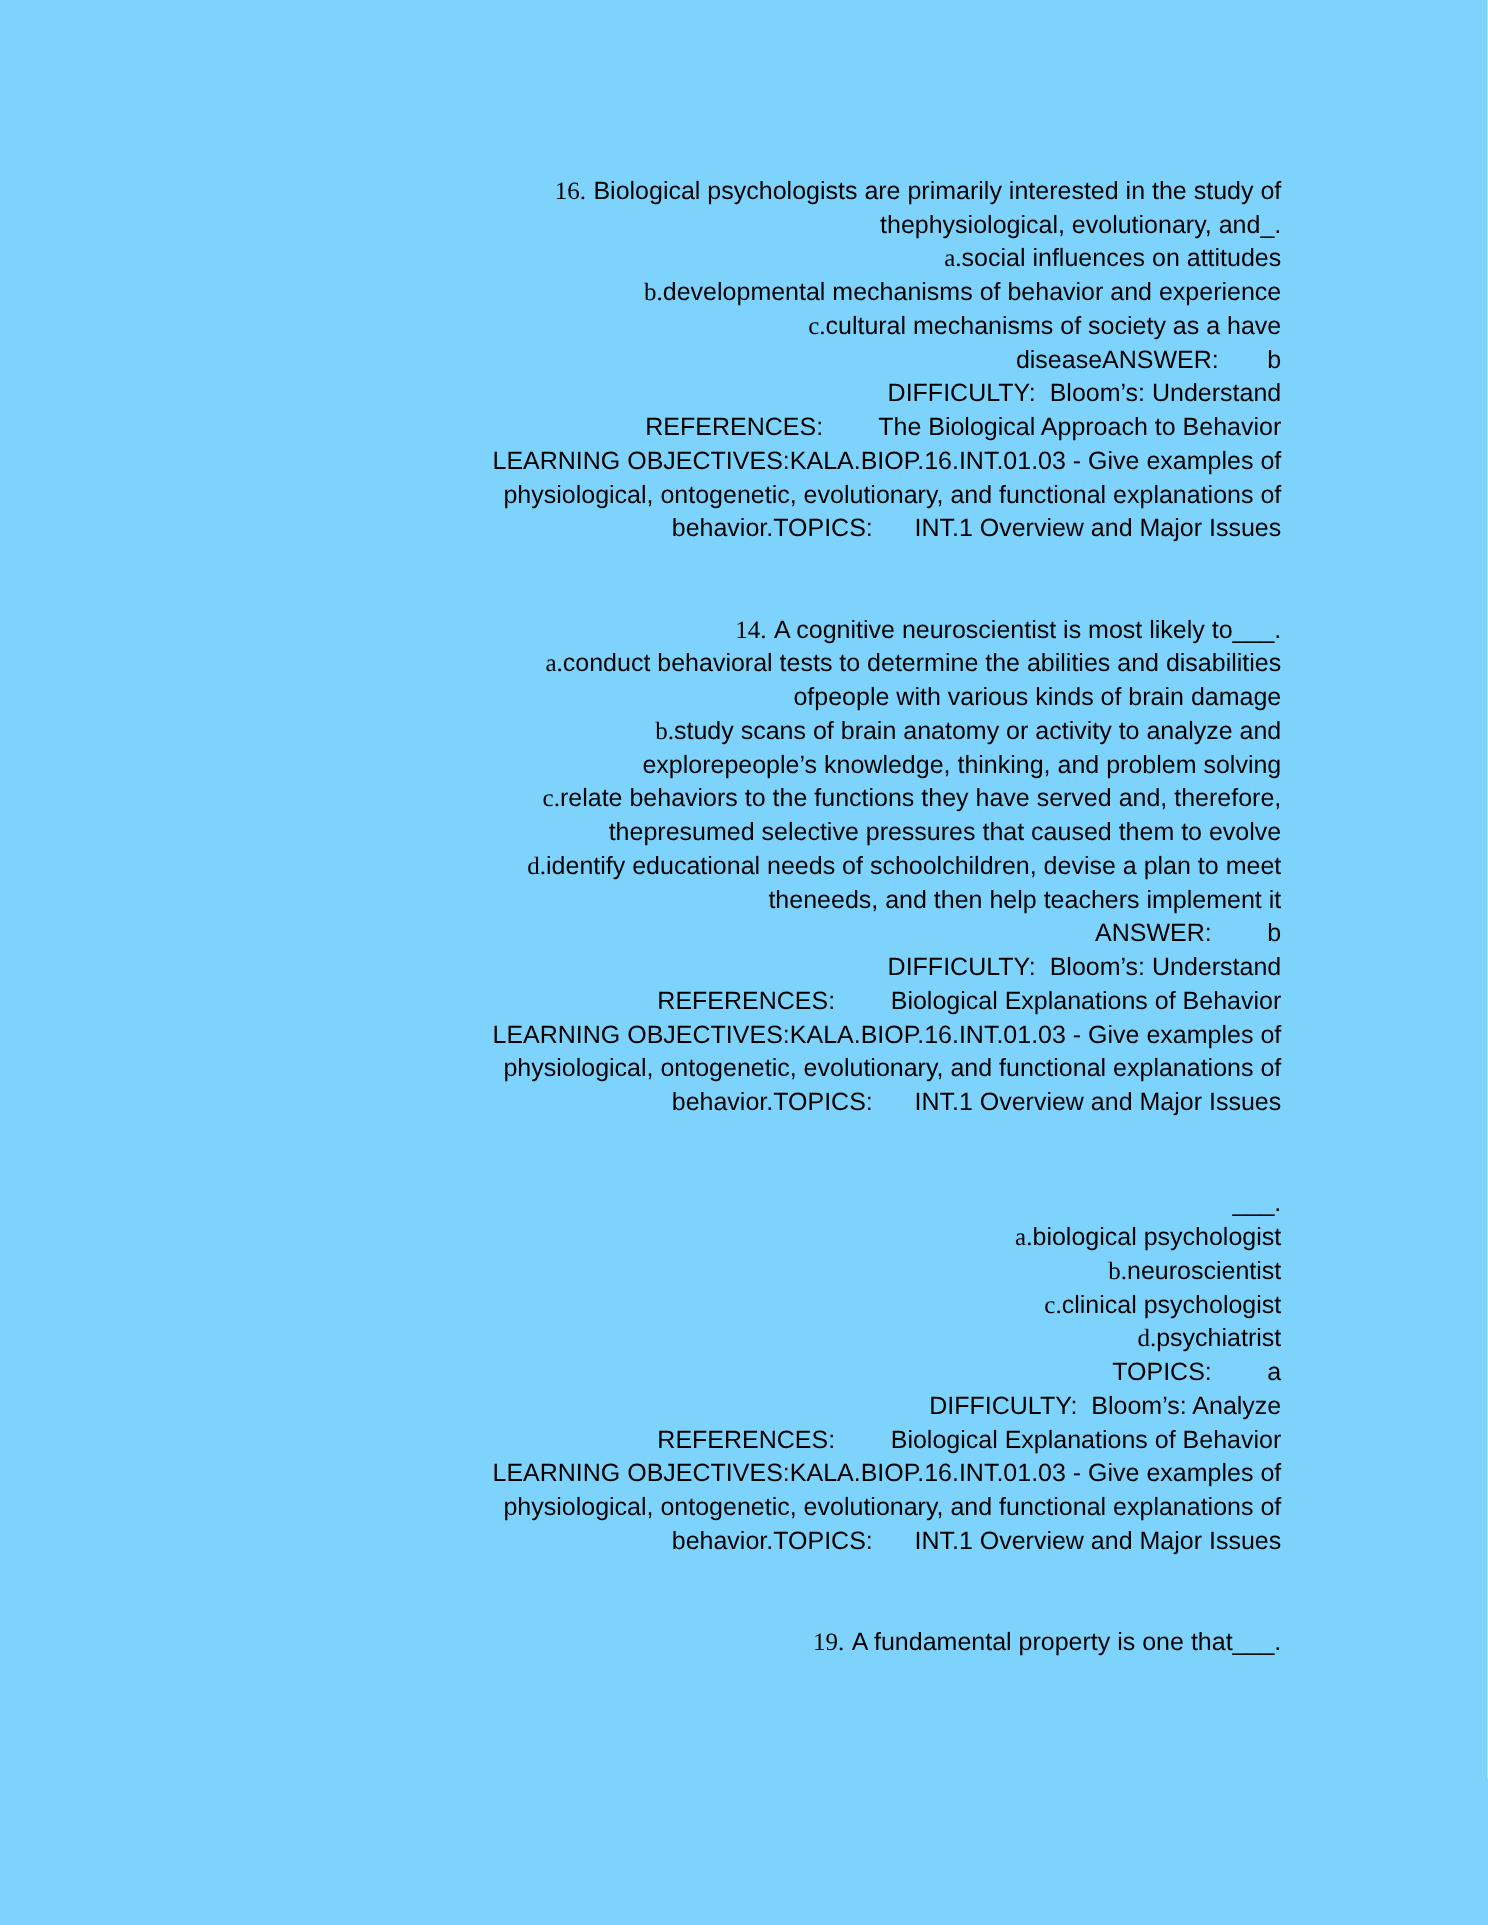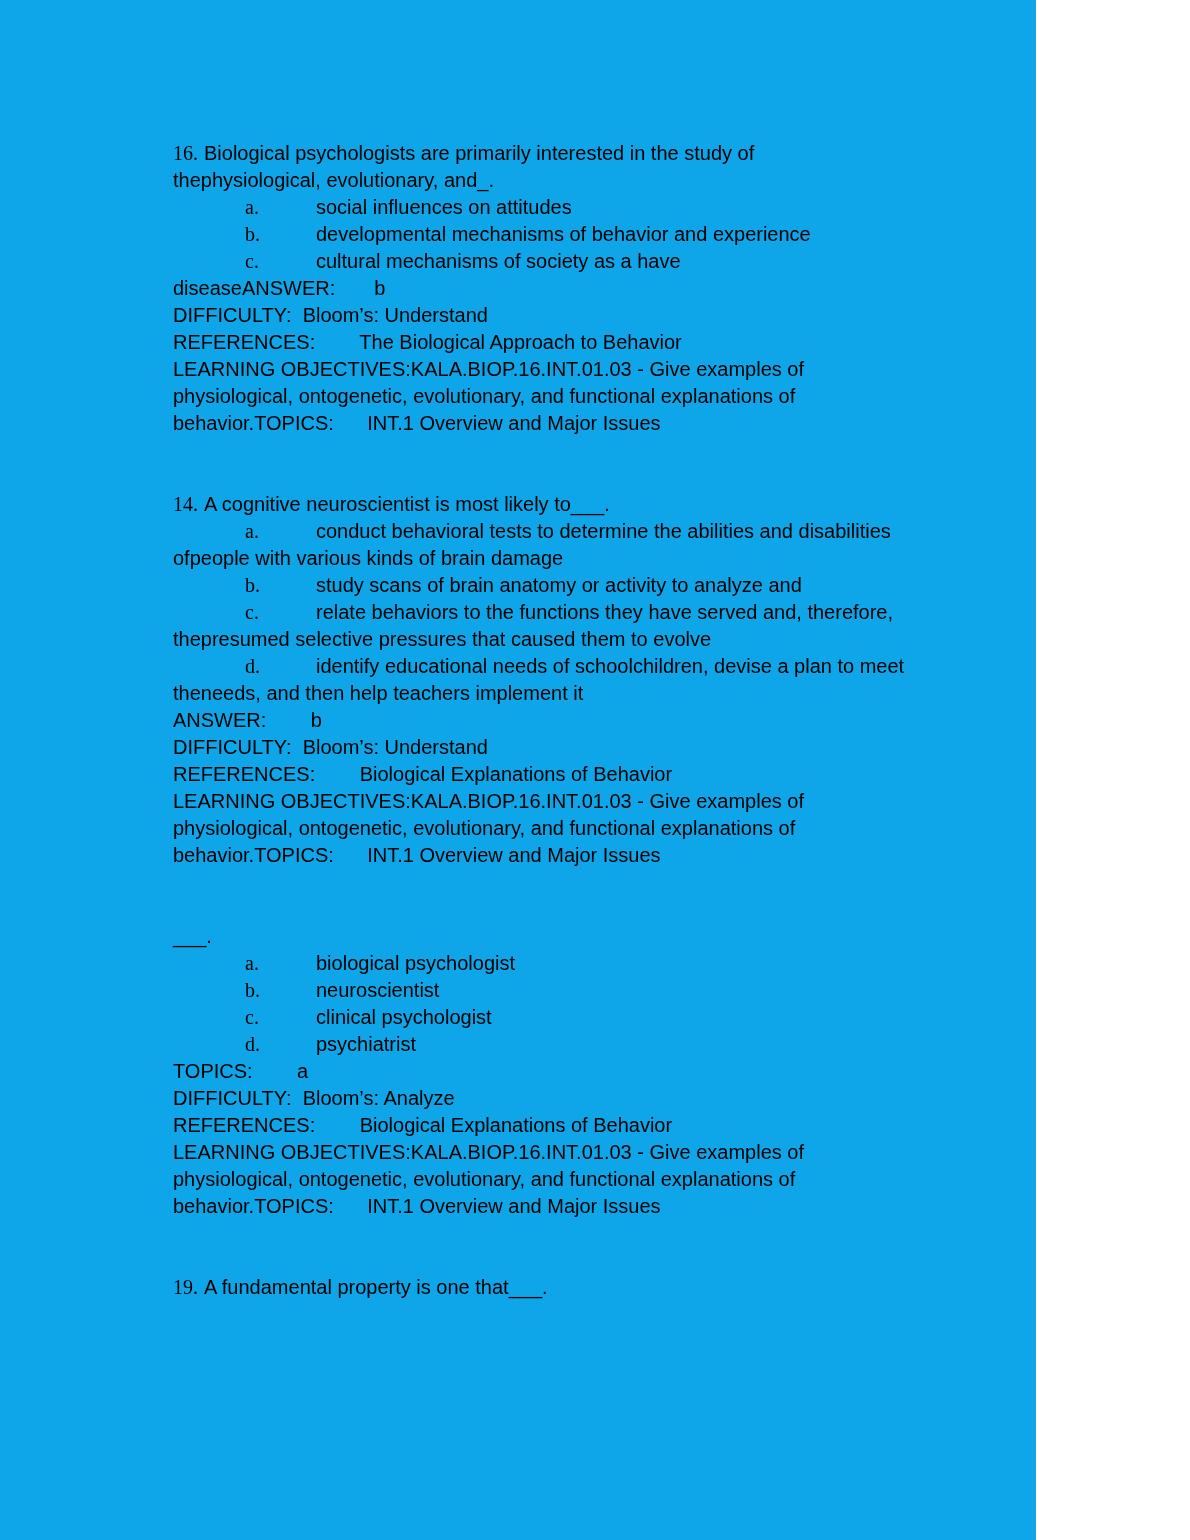--- a/index.html
+++ b/index.html
@@ -1,22 +1,23 @@
 <!DOCTYPE html>
 <html><head>
 <meta charset="utf-8">
 <style>
   html, body { margin: 0; padding: 0; }
   body { background: #ffffff; }
   .page {
     position: relative;
-    width: 1036px;
+    width: 1190px;
     height: 1540px;
-    background: #0ea5e9;
+    background: #7dd3fc;
     overflow: hidden;
+    text-align: right;
   }
   .doc {
     position: absolute;
     left: 173px;
     top: 140px;
     width: 852px;
     color: #000000;
     font-family: "Liberation Sans", sans-serif;
     font-size: 20px;
     line-height: 27px;
@@ -53,20 +54,21 @@
         <div class="line plain"><span class="txt">REFERENCES:        The Biological Approach to Behavior</span></div>
         <div class="line plain"><span class="txt">LEARNING OBJECTIVES:KALA.BIOP.16.INT.01.03 - Give examples of</span></div>
         <div class="line plain"><span class="txt">physiological, ontogenetic, evolutionary, and functional explanations of</span></div>
         <div class="line plain"><span class="txt">behavior.TOPICS:      INT.1 Overview and Major Issues</span></div>
       </div>
       <div class="question-block">
         <div class="line stem"><span class="qnum">14.</span><span class="txt">A cognitive neuroscientist is most likely to___.</span></div>
         <div class="line option"><span class="letter">a.</span><span class="txt">conduct behavioral tests to determine the abilities and disabilities</span></div>
         <div class="line plain"><span class="txt">ofpeople with various kinds of brain damage</span></div>
         <div class="line option"><span class="letter">b.</span><span class="txt">study scans of brain anatomy or activity to analyze and</span></div>
+        <div class="line plain"><span class="txt">explorepeople’s knowledge, thinking, and problem solving</span></div>
         <div class="line option"><span class="letter">c.</span><span class="txt">relate behaviors to the functions they have served and, therefore,</span></div>
         <div class="line plain"><span class="txt">thepresumed selective pressures that caused them to evolve</span></div>
         <div class="line option"><span class="letter">d.</span><span class="txt">identify educational needs of schoolchildren, devise a plan to meet</span></div>
         <div class="line plain"><span class="txt">theneeds, and then help teachers implement it</span></div>
         <div class="line plain"><span class="txt">ANSWER:        b</span></div>
         <div class="line plain"><span class="txt">DIFFICULTY:  Bloom’s: Understand</span></div>
         <div class="line plain"><span class="txt">REFERENCES:        Biological Explanations of Behavior</span></div>
         <div class="line plain"><span class="txt">LEARNING OBJECTIVES:KALA.BIOP.16.INT.01.03 - Give examples of</span></div>
         <div class="line plain"><span class="txt">physiological, ontogenetic, evolutionary, and functional explanations of</span></div>
         <div class="line plain"><span class="txt">behavior.TOPICS:      INT.1 Overview and Major Issues</span></div>

